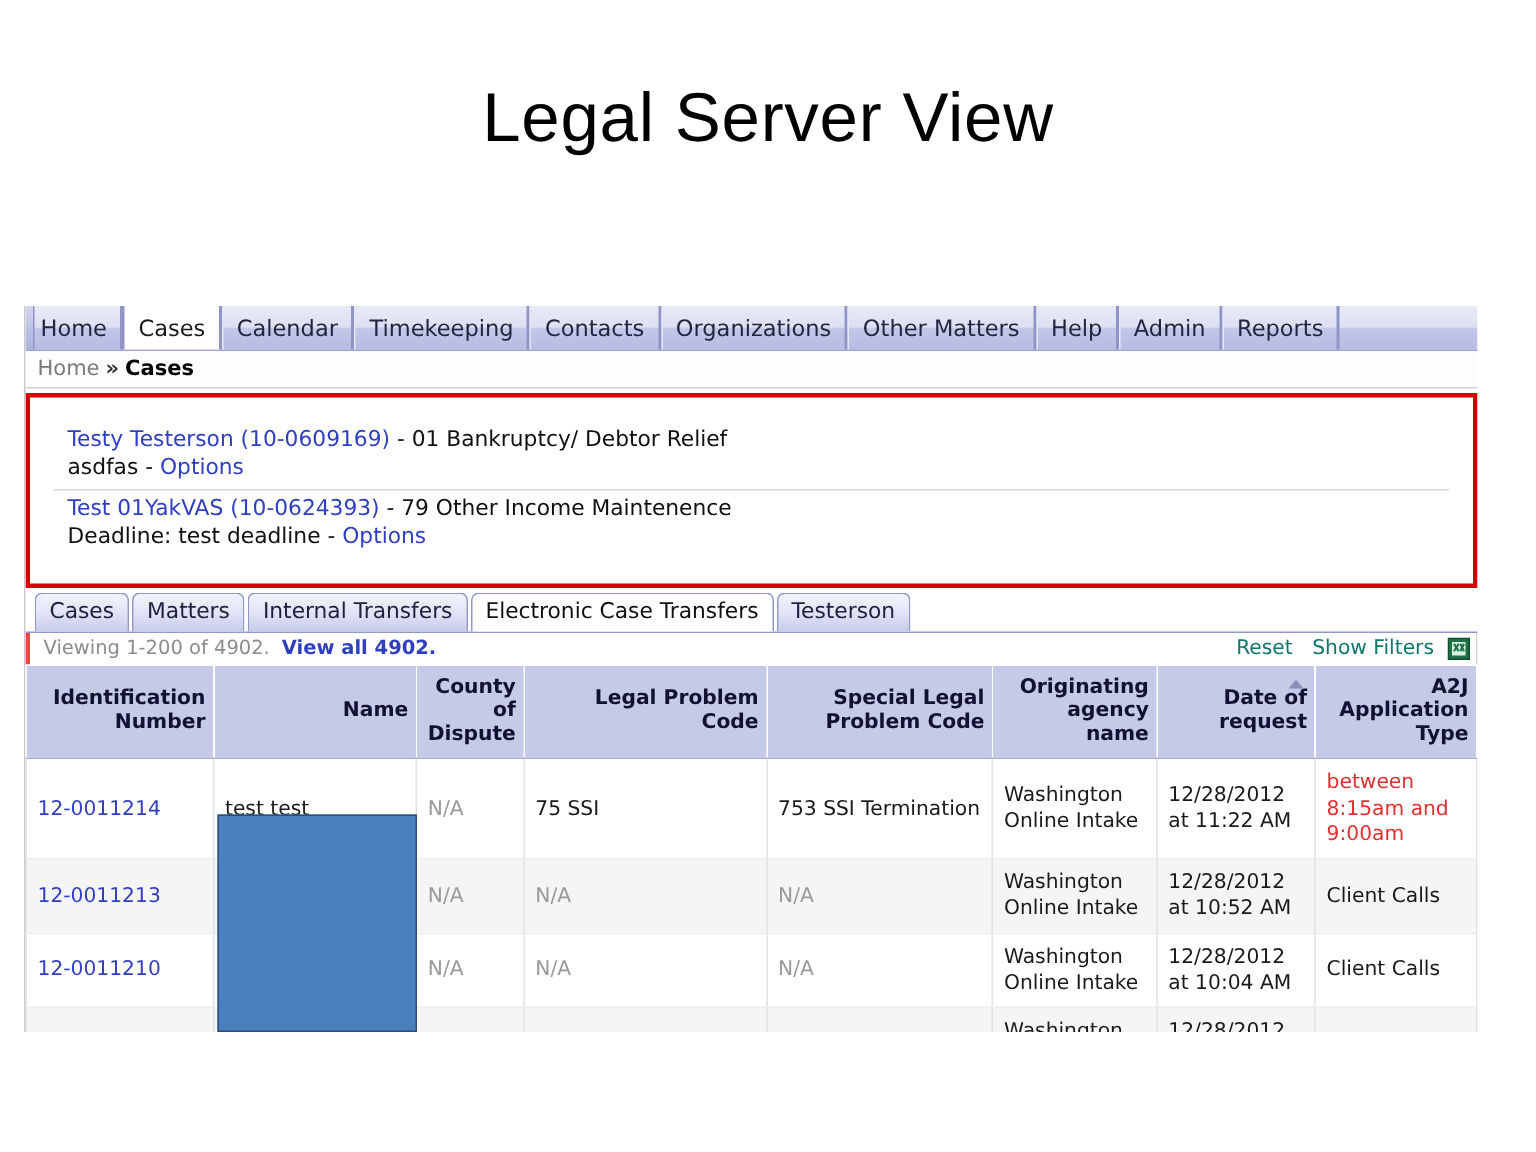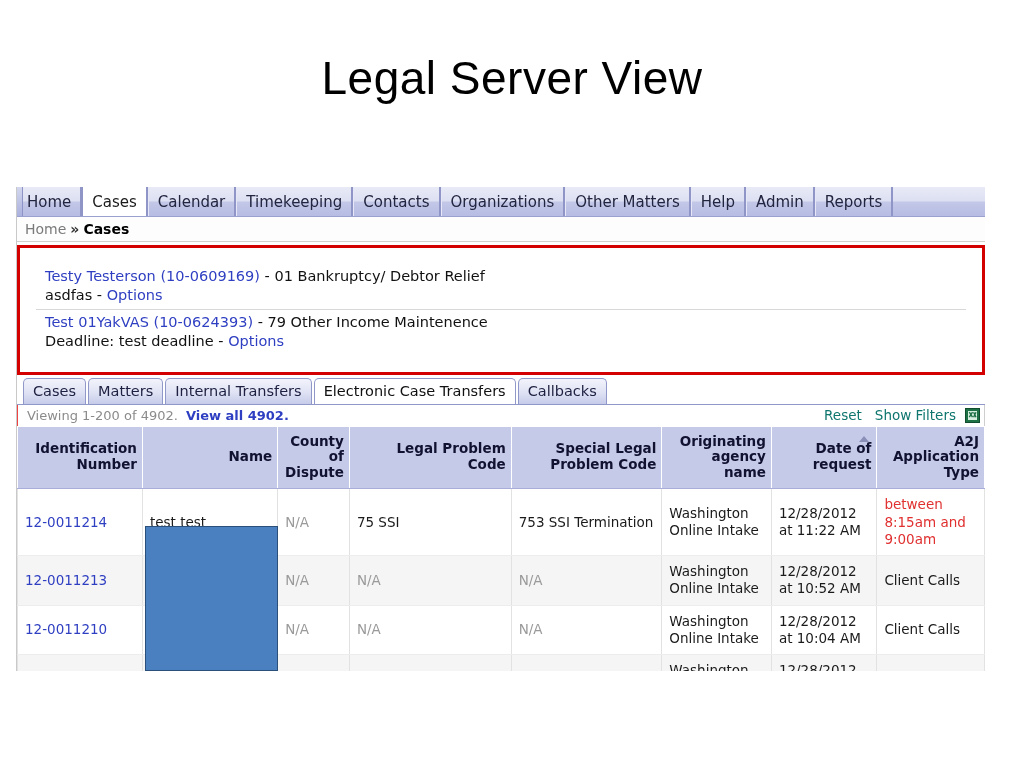--- a/index.html
+++ b/index.html
@@ -25,21 +25,21 @@
     letter-spacing: 0.5px;
     margin: 0;
     padding-top: 52px;
     line-height: 1.15;
   }
 
   
   .app-frame {
     position: absolute;
     left: 16px;
-    top: 187px;
+    top: 204px;
     width: 968px;
     height: 484px;
     background: #ffffff;
     overflow: hidden;
     border-left: 1px solid #c9c9c9;
   }
 
   
   .topnav {
     height: 29px;
@@ -151,21 +151,21 @@
   
   .statusbar {
     display: flex;
     align-items: center;
     height: 21px;
     padding: 0 4px 0 9px;
     font-size: 13px;
     background: #ffffff;
     color: #8b8b8b;
     font-family: "DejaVu Sans", sans-serif;
-    border-left: 1px solid #ef4444;
+    border-left: 3px solid #ef4444;
     border-right: 1px solid #cfcfcf;
   }
   .statusbar .viewall {
     color: #2f3fc2;
     font-weight: bold;
     margin-left: 8px;
     cursor: pointer;
   }
   .statusbar .spacer { flex: 1; }
   .statusbar .flink {
@@ -286,21 +286,21 @@
         <div><span class="alert-link">Test 01YakVAS (10-0624393)</span><span> - 79 Other Income Maintenence</span></div>
         <div><span>Deadline: test deadline</span><span class="alert-dash"> - </span><span class="alert-opt">Options</span></div>
       </div>
     </div>
 
   <div class="subtabs" id="subtabs">
       <div class="subtab">Cases</div>
       <div class="subtab">Matters</div>
       <div class="subtab">Internal Transfers</div>
       <div class="subtab active">Electronic Case Transfers</div>
-      <div class="subtab">Callbacks</div>
+      <div class="subtab">Testerson</div>
     </div>
   <div class="subtabs-rule"></div>
 
   <div class="statusbar">
     <span>Viewing 1-200 of 4902.</span>
     <span class="viewall">View all 4902.</span>
     <span class="spacer"></span>
     <span class="flink">Reset</span>
     <span class="flink">Show Filters</span>
     <span class="xls-icon">

